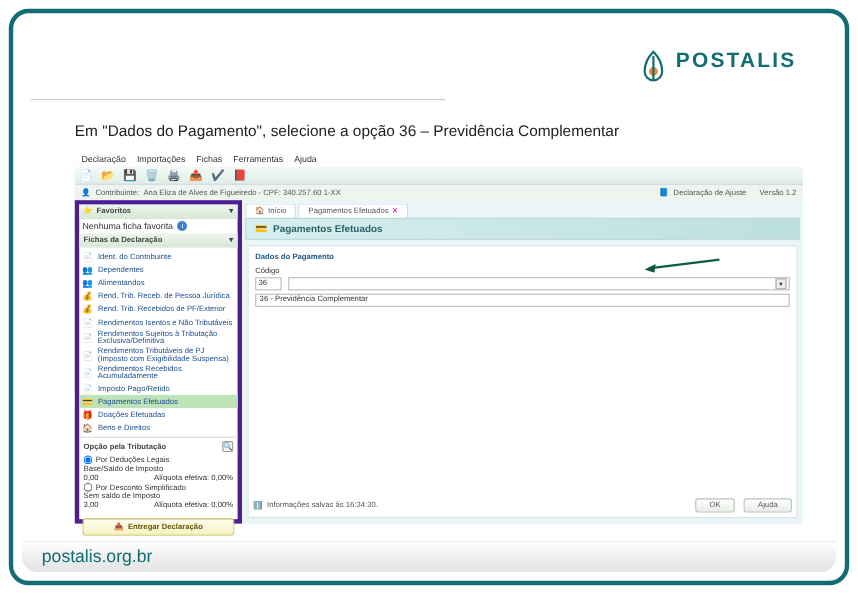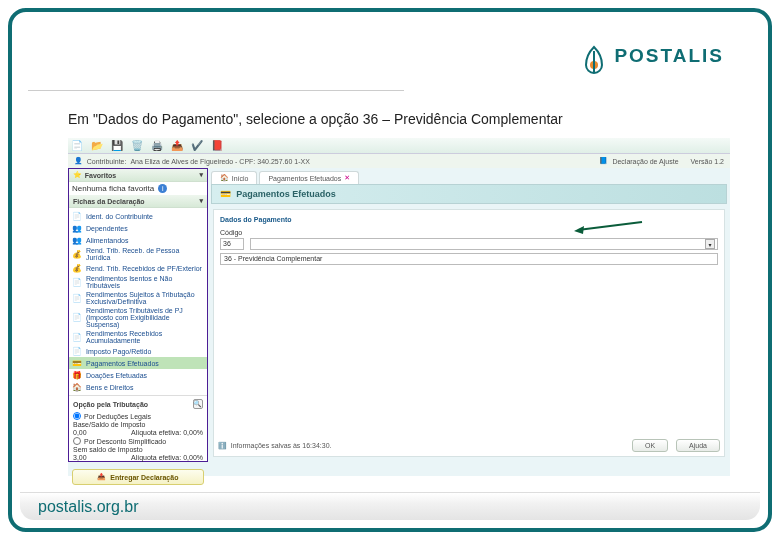--- a/index.html
+++ b/index.html
@@ -11,21 +11,21 @@
   .brand-text { color:#0f6d73; font-weight:700; letter-spacing:2px; font-size:19px; }
   .divider-top { position:absolute; top:82px; left:20px; right:20px; height:1px; background:linear-gradient(90deg,#ccc 0%,#ccc 52%,transparent 52%); }
   .instruction { position:absolute; top:103px; left:60px; font-size:14px; color:#222; }
   .app { position:absolute; top:130px; left:60px; width:662px; height:338px; background:#eaf5f7; font-size:8px; color:#333; }
   .menubar { height:14px; background:#fff; display:flex; gap:10px; padding:2px 6px; color:#333; }
   .toolbar { height:16px; background:linear-gradient(#f4faf7,#e0efe7); display:flex; align-items:center; gap:8px; padding:0 4px; border-bottom:1px solid #ccd; }
   .tb-icon { width:12px; height:12px; display:flex; align-items:center; justify-content:center; font-size:10px; }
   .statusline { height:14px; background:#eef5ee; display:flex; align-items:center; padding:0 6px; gap:4px; color:#555; font-size:7px; }
   .statusline .sep { flex:1; }
   .body { display:flex; height:calc(100% - 44px); }
-  .sidebar { width:140px; background:#fff; border:1px solid #4c1d95; display:flex; flex-direction:column; }
+  .sidebar { width:152px; background:#fff; border:4px solid #4c1d95; display:flex; flex-direction:column; }
   .panel-head { background:linear-gradient(#eef6ee,#d7e9d7); padding:2px 4px; font-weight:bold; color:#444; display:flex; align-items:center; gap:3px; border-bottom:1px solid #cfe0cf; font-size:7px; }
   .nf { display:flex; align-items:center; gap:4px; padding:2px 3px; }
   .nf .dot { width:9px;height:9px;border-radius:50%;background:#3b7fd4;color:#fff;font-size:7px;display:flex;align-items:center;justify-content:center; }
   .tree { padding:2px 0; }
   .tree-item { display:flex; align-items:center; gap:4px; padding:1px 3px; font-size:7px; color:#1a4d8f; cursor:pointer; }
   .tree-item.active { background:#bfe3b8; }
   .tree-item .ico { width:10px;height:10px;display:flex;align-items:center;justify-content:center;font-size:8px; }
   .opcao { border-top:1px solid #ddd; padding:3px 4px; font-size:7px; }
   .opcao-head { display:flex; justify-content:space-between; align-items:center; font-weight:bold; color:#444; margin-bottom:3px; }
   .opcao-head .mag { width:10px;height:10px;border:1px solid #999;border-radius:2px;display:flex;align-items:center;justify-content:center;font-size:7px;background:#f5f5f5; }
@@ -67,20 +67,27 @@
         </svg>
     </span>
     <span class="brand-text">POSTALIS</span>
   </div>
 
   <div class="divider-top"></div>
 
   <div class="instruction">Em "Dados do Pagamento", selecione a opção 36 – Previdência Complementar</div>
 
   <div class="app">
+    <div class="menubar">
+      <span>Declaração</span>
+      <span>Importações</span>
+      <span>Fichas</span>
+      <span>Ferramentas</span>
+      <span>Ajuda</span>
+    </div>
     <div class="toolbar">
       <span class="tb-icon">📄</span>
       <span class="tb-icon">📂</span>
       <span class="tb-icon">💾</span>
       <span class="tb-icon">🗑️</span>
       <span class="tb-icon">🖨️</span>
       <span class="tb-icon">📤</span>
       <span class="tb-icon">✔️</span>
       <span class="tb-icon">📕</span>
     </div>

